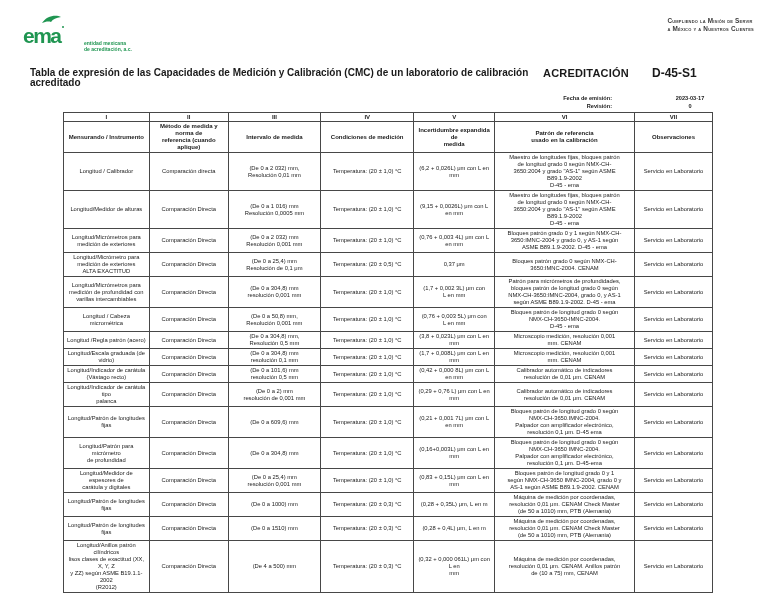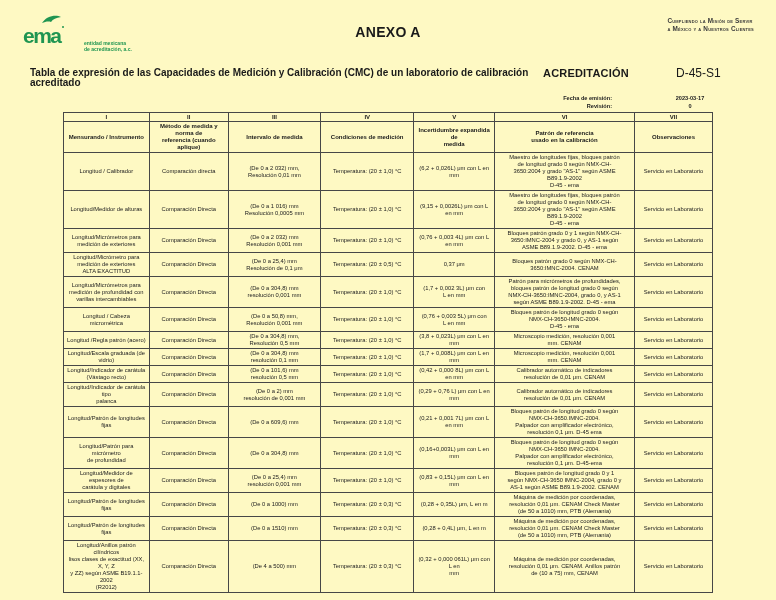--- a/index.html
+++ b/index.html
@@ -1,34 +1,34 @@
 <!DOCTYPE html>
 <html><head>
 <meta charset="utf-8">
 <style>
   html,body{margin:0;padding:0;background:#e8e8e8;}
   .page{
     position:relative;
     width:776px;height:600px;
-    background:#fef9c3;
+    background:#ffffff;
     font-family:"Liberation Sans",sans-serif;
     color:#1a1a1a;
     overflow:hidden;
     box-sizing:border-box;
   }
   
   .logo{position:absolute;left:22px;top:14px;width:150px;height:40px;}
   .logo svg{display:block;}
   .logo-sub{position:absolute;left:62px;top:26px;font-size:5px;line-height:6px;color:#1f9551;font-weight:bold;}
   .anexo{position:absolute;left:0;right:0;top:24px;text-align:center;font-size:14px;font-weight:bold;letter-spacing:0.3px;}
   .motto{position:absolute;right:22px;top:17px;text-align:left;font-variant:small-caps;font-size:6.4px;line-height:8px;color:#3b3b3b;font-weight:bold;letter-spacing:0.2px;}
   
   .doc-title{position:absolute;left:30px;top:68px;width:505px;font-size:10px;font-weight:bold;line-height:10px;}
   .acred{position:absolute;left:543px;top:67px;font-size:11px;font-weight:bold;letter-spacing:0.2px;text-align:right;}
-  .doc-code{position:absolute;left:652px;top:66px;font-size:12px;font-weight:normal;margin-left:24px;}
+  .doc-code{position:absolute;left:652px;top:66px;font-size:12px;font-weight:bold;}
   .meta-label{position:absolute;width:130px;text-align:right;font-size:5.6px;font-weight:bold;color:#222;}
   .meta-value{position:absolute;width:90px;text-align:center;font-size:5.6px;font-weight:bold;color:#222;}
   .lbl-fecha{left:482px;top:95px;}
   .val-fecha{left:645px;top:95px;}
   .lbl-rev{left:482px;top:103px;}
   .val-rev{left:645px;top:103px;}
   
   .tbl-wrap{position:absolute;left:63px;top:112px;width:650px;}
   table{border-collapse:collapse;table-layout:fixed;width:650px;border:1.5px solid #3a3a3a;}
   th,td{border:1px solid #474747;text-align:center;vertical-align:middle;white-space:pre-line;padding:1px 2px;box-sizing:border-box;overflow:hidden;}
@@ -46,21 +46,20 @@
       <path d="M20 9 C24 2, 34 0, 39 3 C34 4, 31 5, 29 8 C26 7, 23 8, 20 9 Z" fill="#1f9551"></path>
       <text x="1" y="29" font-family="Liberation Sans, sans-serif" font-size="21" font-weight="bold" letter-spacing="-1.5" fill="#1f9551">ema</text>
       <circle cx="41" cy="13" r="1" fill="#1f9551"></circle>
     </svg>
     <div class="logo-sub">
       <div>entidad mexicana</div>
       <div>de acreditación, a.c.</div>
     </div>
   </div>
 
-  <div class="anexo">ANEXO A</div>
 
   <div class="motto">
     <div>Cumpliendo la Misión de Servir</div>
     <div>a México y a Nuestros Clientes</div>
   </div>
 
   <div class="doc-title">Tabla de expresión de las Capacidades de Medición y Calibración (CMC) de un laboratorio de calibración acreditado</div>
   <div class="acred">ACREDITACIÓN</div>
   <div class="doc-code">D-45-S1</div>
   <div class="meta-label lbl-fecha">Fecha de emisión:</div>

